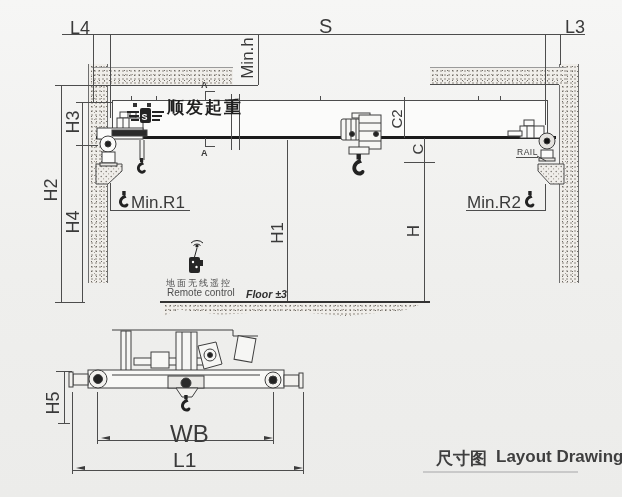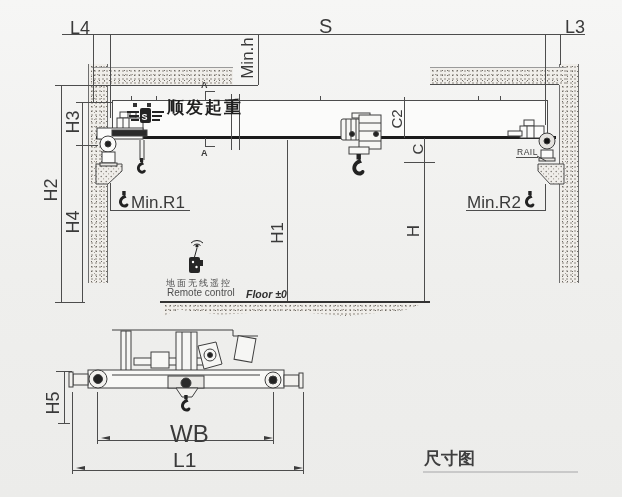--- a/index.html
+++ b/index.html
@@ -253,22 +253,23 @@
   <div class="lbl vlabel" style="left:396px;top:119px;font-size:15px;">C2</div>
   <div class="lbl vlabel" style="left:417px;top:149px;font-size:15px;">C</div>
   <div class="lbl vlabel" style="left:414px;top:231px;font-size:17px;">H</div>
   <div class="lbl vlabel" style="left:278px;top:233px;font-size:17px;">H1</div>
   <div class="lbl" style="left:517px;top:147px;font-size:8.5px;letter-spacing:0.5px;">RAIL</div>
   <div class="lbl" style="left:201px;top:80px;font-size:9px;font-weight:bold;">A</div>
   <div class="lbl" style="left:201px;top:148px;font-size:9px;font-weight:bold;">A</div>
   <div class="lbl" style="left:167px;top:96px;font-size:17px;font-weight:bold;letter-spacing:2px;color:#1f1f1f;">顺发起重</div>
   <div class="lbl" style="left:166px;top:277px;font-size:9px;letter-spacing:2px;color:#4f4f4f;">地面无线遥控</div>
   <div class="lbl" style="left:167px;top:287px;font-size:10px;color:#4f4f4f;">Remote control</div>
-  <div class="lbl" style="left:246px;top:288px;font-size:10.5px;font-weight:bold;font-style:italic;color:#2e2e2e;">Floor ±0</div>
+  <div class="lbl" style="left:246px;top:288px;font-size:10.5px;font-weight:bold;font-style:italic;color:#2e2e2e;">Floor ±3</div>
   <div class="lbl vlabel dim" style="left:53px;top:403px;">H5</div>
   <div class="lbl" style="left:170px;top:420px;font-size:24px;">WB</div>
   <div class="lbl" style="left:173px;top:448px;font-size:21px;">L1</div>
 
-  <div class="lbl caption" style="left:424px;top:447px;">
+  <div class="lbl caption" style="left:436px;top:447px;">
     <span>尺寸图</span>
+    <span>Layout Drawing</span>
   </div>
 
 </div>
 
 </body></html>

